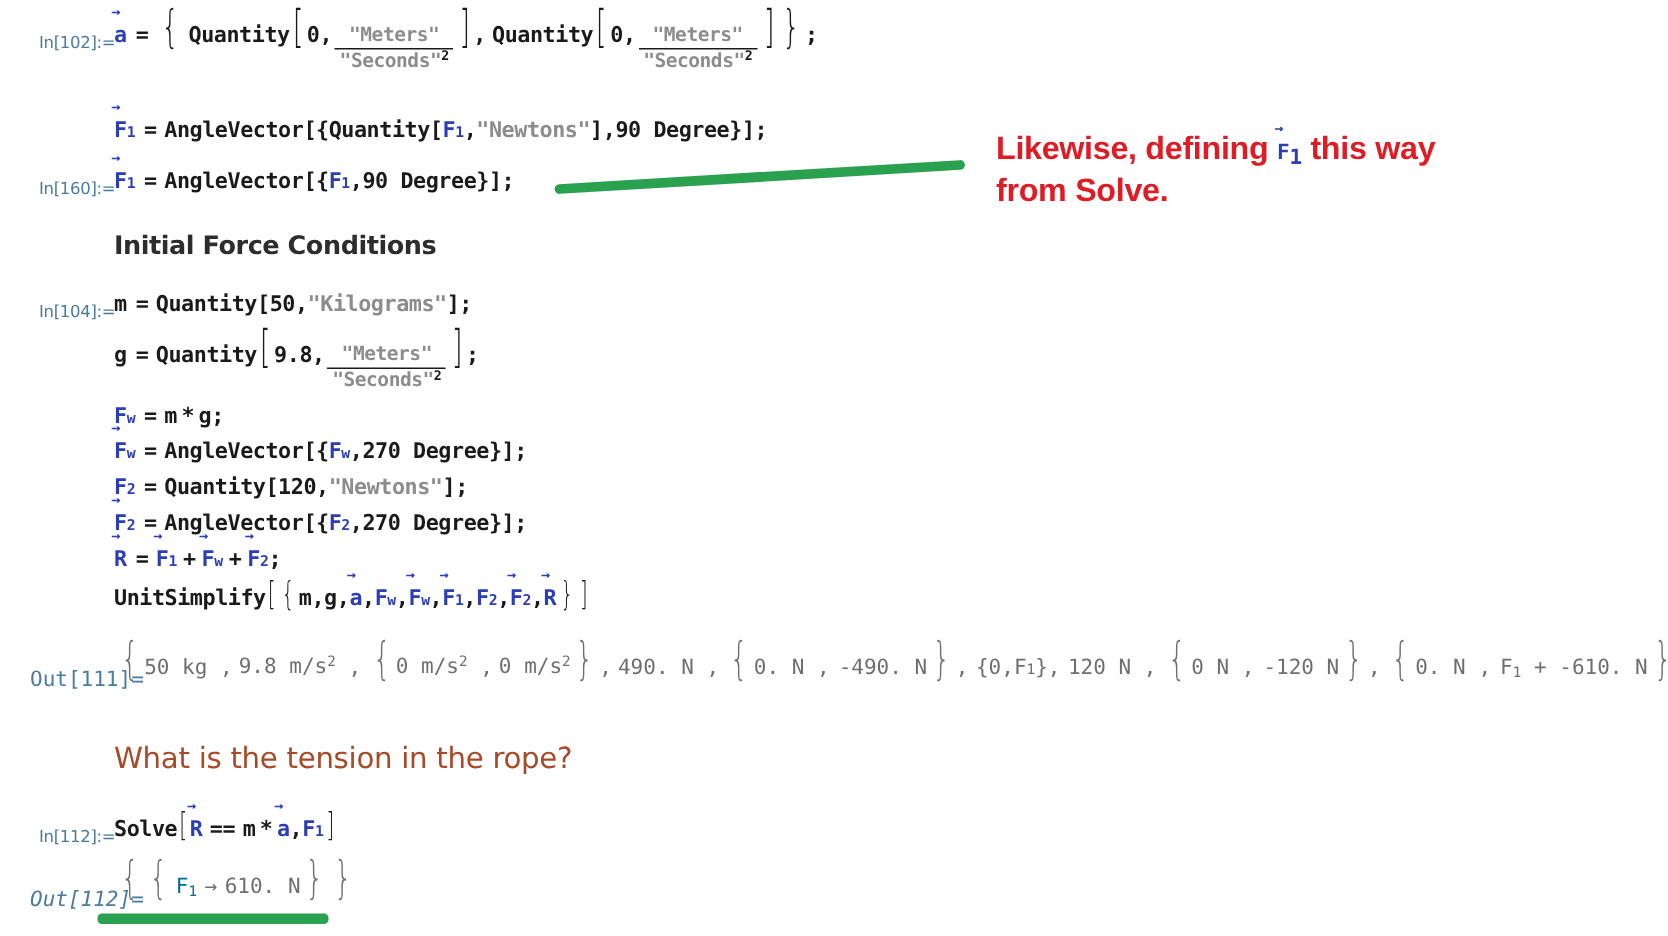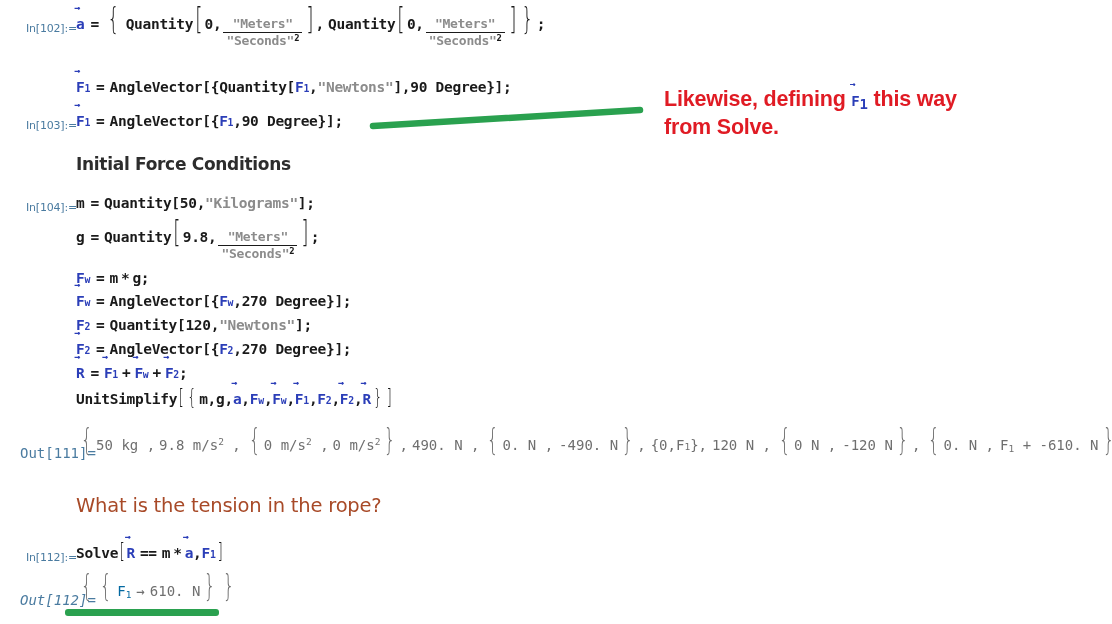--- a/index.html
+++ b/index.html
@@ -197,21 +197,21 @@
   <span class="vec"><span class="arw v">⃗</span><span class="v">F</span></span><sub class="v">1</sub>
   <span style="width:6px;display:inline-block"></span>
   <span>=</span>
   <span style="width:5px;display:inline-block"></span>
   <span>AngleVector</span><span>[{</span><span>Quantity</span><span>[</span><span class="v">F</span><sub class="v">1</sub><span>,</span>
   <span class="str">"Newtons"</span><span>]</span><span>,</span>
   <span>90</span>&nbsp;<span>Degree</span><span>}];</span>
 </div>
 
 <div class="cell" style="left:26px; top:119px;">
-  <span class="lbl in">In[103]:=</span>
+  <span class="lbl in">In[160]:=</span>
 </div>
 
 <div class="cell code" style="left:76px; top:113px;">
   <span class="vec"><span class="arw v">⃗</span><span class="v">F</span></span><sub class="v">1</sub>
   <span style="width:6px;display:inline-block"></span>
   <span>=</span>
   <span style="width:5px;display:inline-block"></span>
   <span>AngleVector</span><span>[{</span><span class="v">F</span><sub class="v">1</sub><span>,</span>
   <span>90</span>&nbsp;<span>Degree</span><span>}];</span>
 </div>

